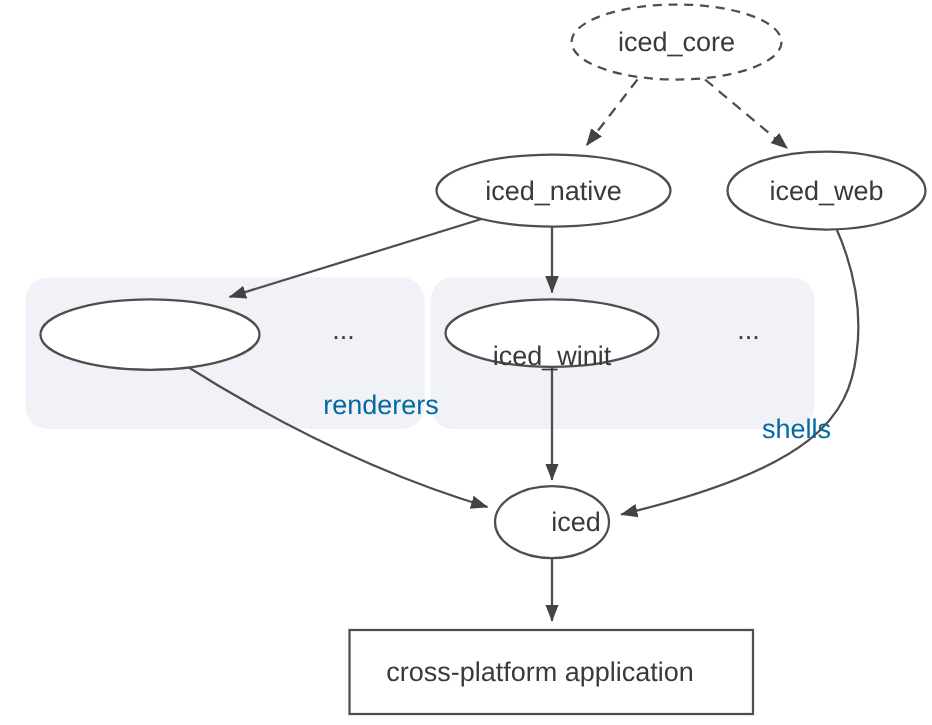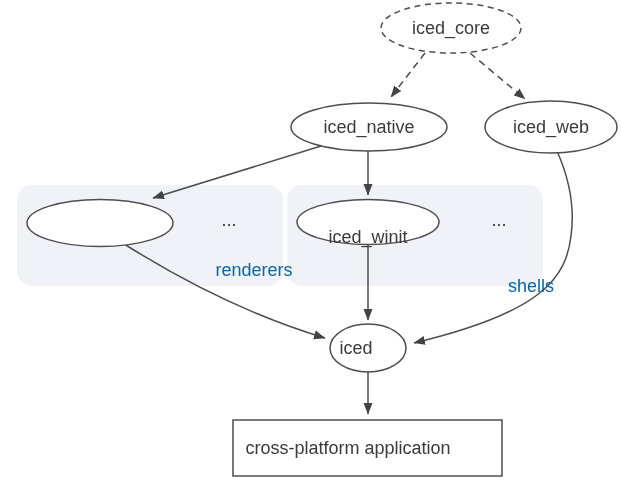--- a/index.html
+++ b/index.html
@@ -58,22 +58,22 @@
     <ellipse class="node-shape" cx="100" cy="223" rx="73" ry="23.5"></ellipse>
     <ellipse class="node-shape" cx="368" cy="222" rx="71" ry="22.5"></ellipse>
     <ellipse class="node-shape" cx="368" cy="348" rx="38" ry="24"></ellipse>
     <rect class="node-shape" x="233" y="420" width="269" height="56"></rect>
   </svg>
 
   <div class="lbl" style="left:451px; top:28px">iced_core</div>
   <div class="lbl" style="left:551px; top:127px">iced_web</div>
   <div class="lbl" style="left:369px; top:127px">iced_native</div>
   <div class="lbl" style="left:368px; top:237px">iced_winit</div>
-  <div class="lbl" style="left:356px; top:348px">iced</div>
-  <div class="lbl" style="left:348px; top:448px">cross-platform application</div>
+  <div class="lbl" style="left:384px; top:348px">iced</div>
+  <div class="lbl" style="left:360px; top:448px">cross-platform application</div>
 
   <div class="lbl" style="left:229px; top:220px">...</div>
   <div class="lbl" style="left:499px; top:220px">...</div>
 
   <div class="lbl blue" style="left:217px; top:270px">renderers</div>
   <div class="lbl blue" style="left:494px; top:286px">shells</div>
 
 </div>
 
 </body></html>

